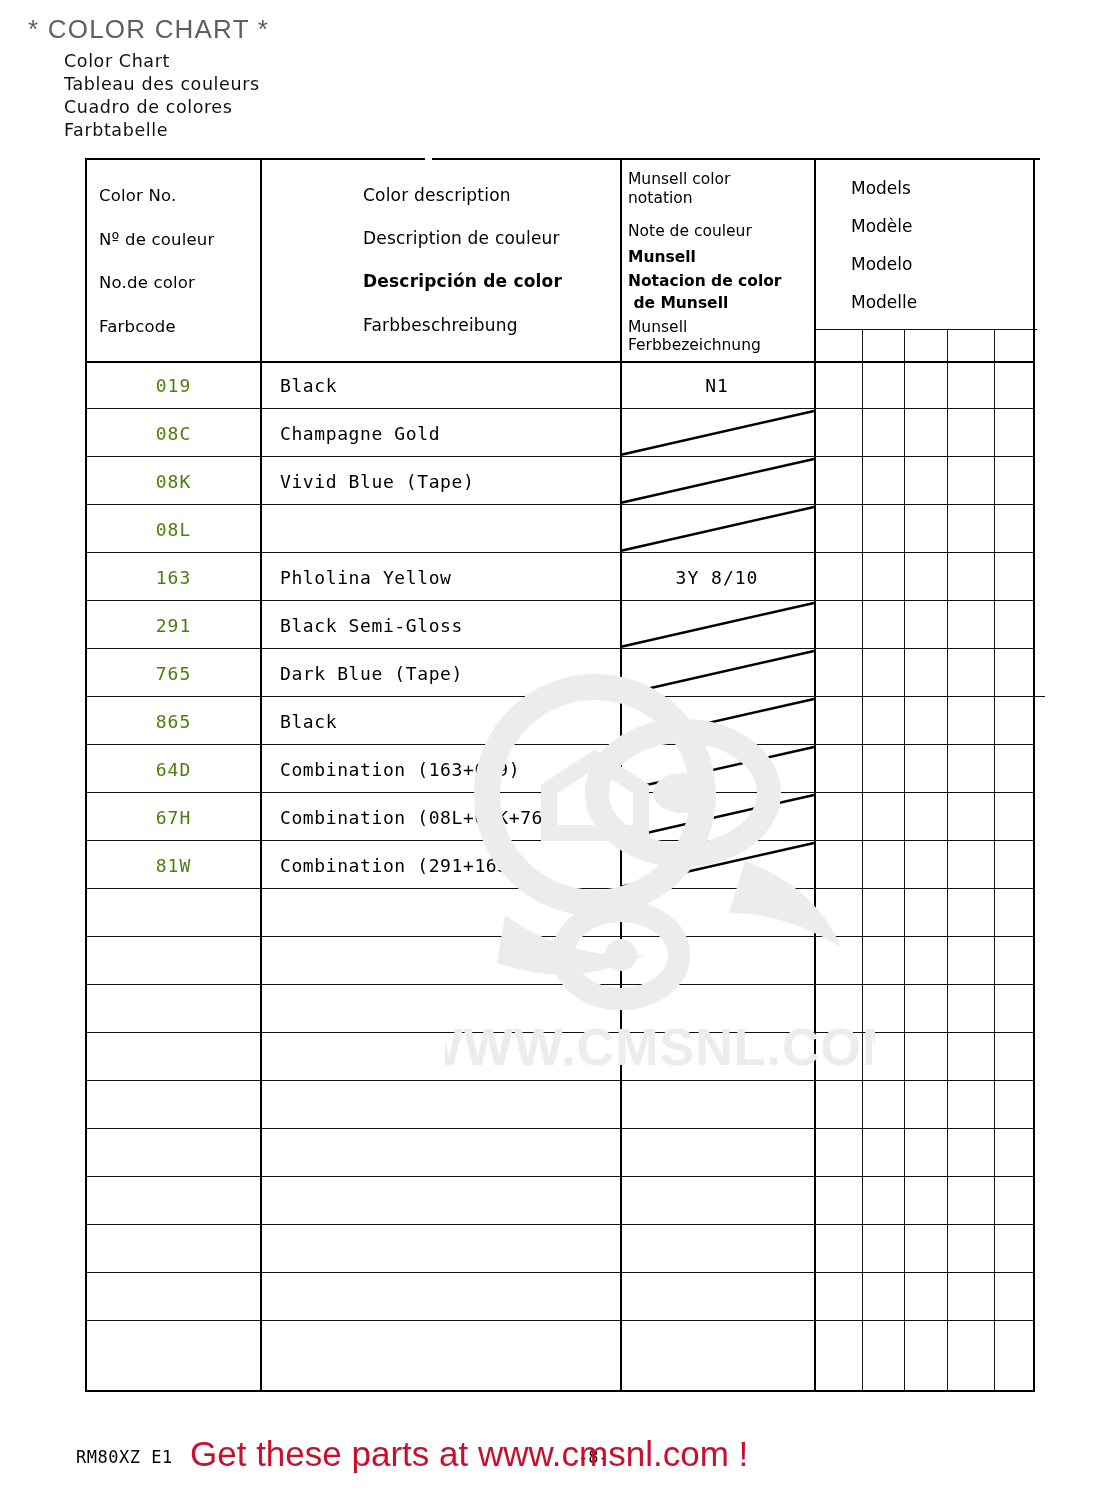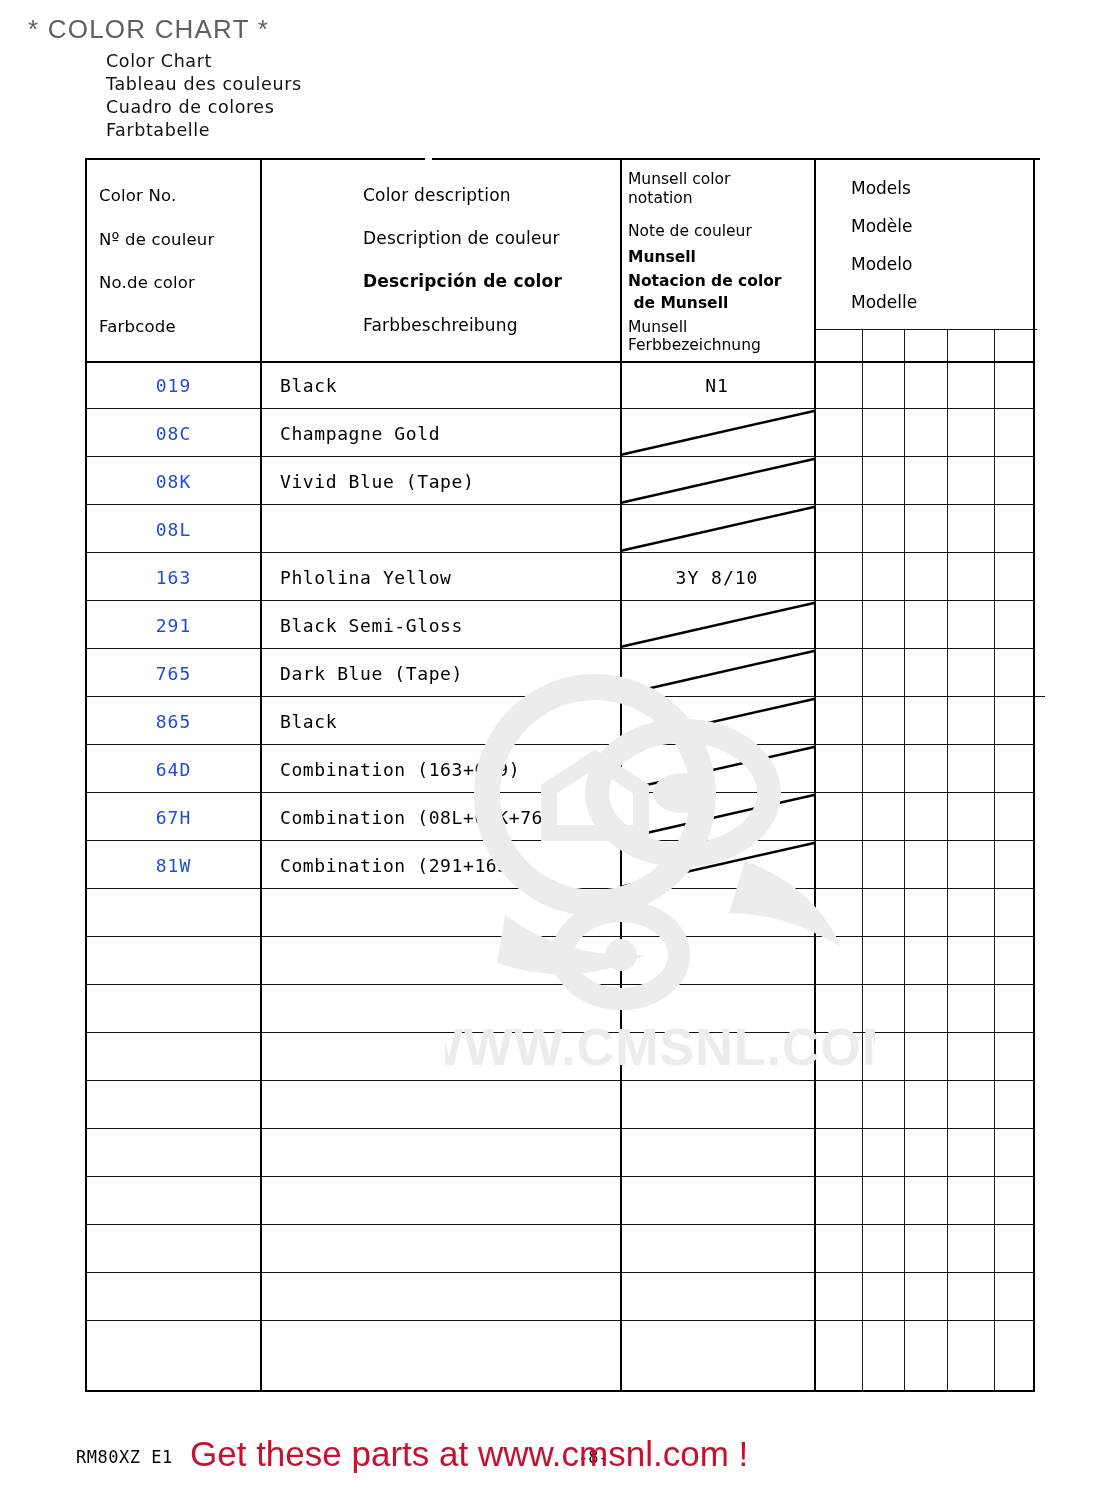--- a/index.html
+++ b/index.html
@@ -33,21 +33,20 @@
   }
   .subtitle-line {
     position: absolute;
     left: 64px;
     font-family: "DejaVu Sans", sans-serif;
     font-size: 17.5px;
     color: #111;
     letter-spacing: 0.6px;
     white-space: pre;
     font-weight: 500;
-    margin-left: 42px;
   }
   #subtitle-en { top: 51px; }
   #subtitle-fr { top: 74px; }
   #subtitle-es { top: 97px; }
   #subtitle-de { top: 120px; }
 
   
   #color-table {
     position: absolute;
     left: 85px;
@@ -179,21 +178,21 @@
     background: #111;
   }
   .cell-code {
     position: absolute;
     left: 0;
     width: 173px;
     top: 0; height: 100%;
     display: flex; align-items: center; justify-content: center;
     font-size: 18px;
     letter-spacing: 1px;
-    color: #1d4ed8;
+    color: #4d7c0f;
     white-space: pre;
   }
   .cell-desc {
     position: absolute;
     left: 173px;
     width: 360px;
     top: 0; height: 100%;
     display: flex; align-items: center;
     padding-left: 20px;
     box-sizing: border-box;

